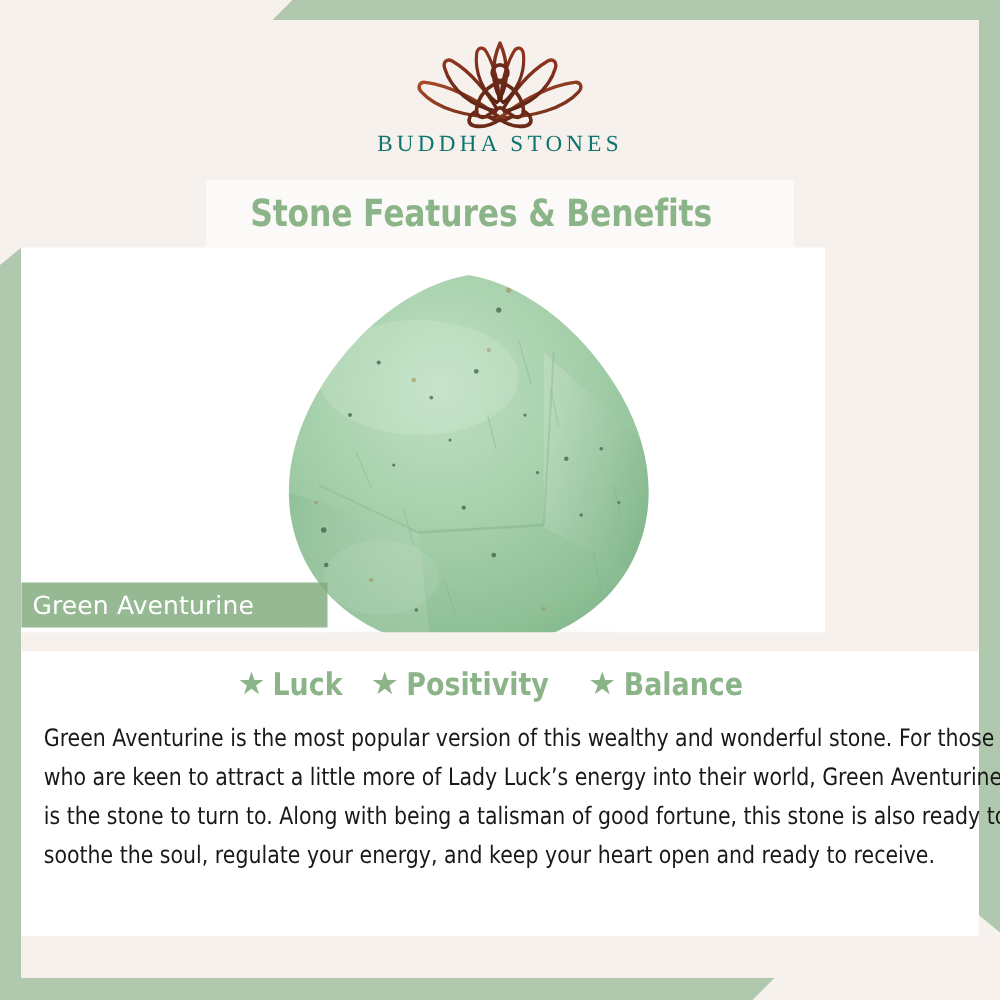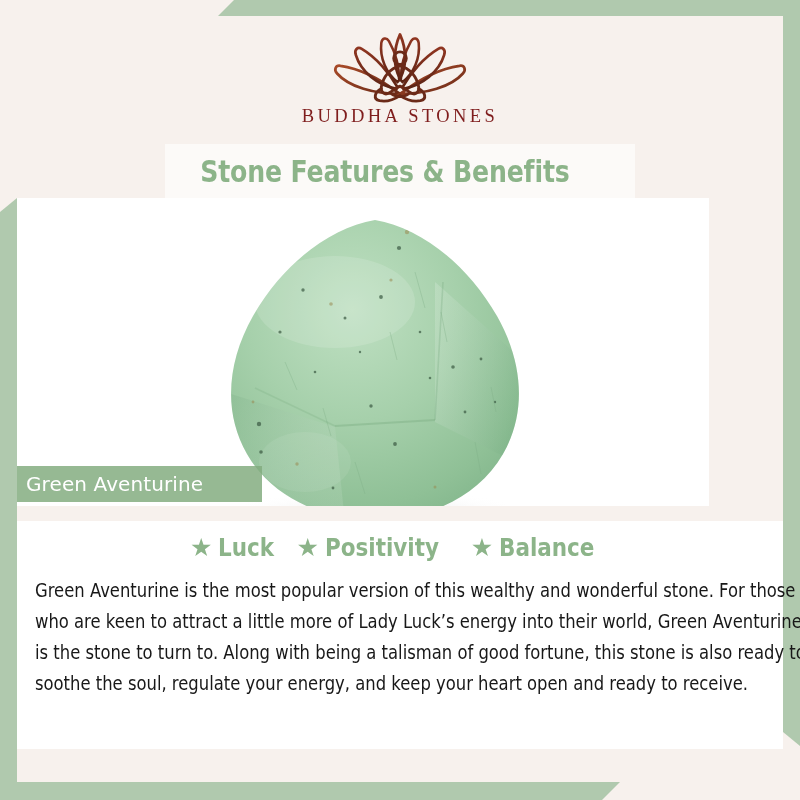--- a/index.html
+++ b/index.html
@@ -75,21 +75,21 @@
   }
   .logo-mark {
     margin-top: 6px;
     width: 170px;
     height: 86px;
   }
   .brand-name {
     font-family: "Liberation Serif", serif;
     font-size: 18.5px;
     letter-spacing: 3.4px;
-    color: #7f1d1d;
+    color: #0f766e;
     margin-top: -2px;
     white-space: nowrap;
   }
 
   
   .title-banner {
     position: absolute;
     top: 128px;
     left: 148px;
     width: 470px;
@@ -108,21 +108,21 @@
     letter-spacing: -0.2px;
     transform: scaleX(0.84);
     white-space: nowrap;
   }
 
   
   .photo {
     position: absolute;
     top: 182px;
     left: 0;
-    width: 692px;
+    width: 643px;
     height: 308px;
     background: #ffffff;
     overflow: hidden;
   }
   .stone {
     position: absolute;
     left: 168px;
     top: 14px;
     width: 380px;
     height: 320px;

